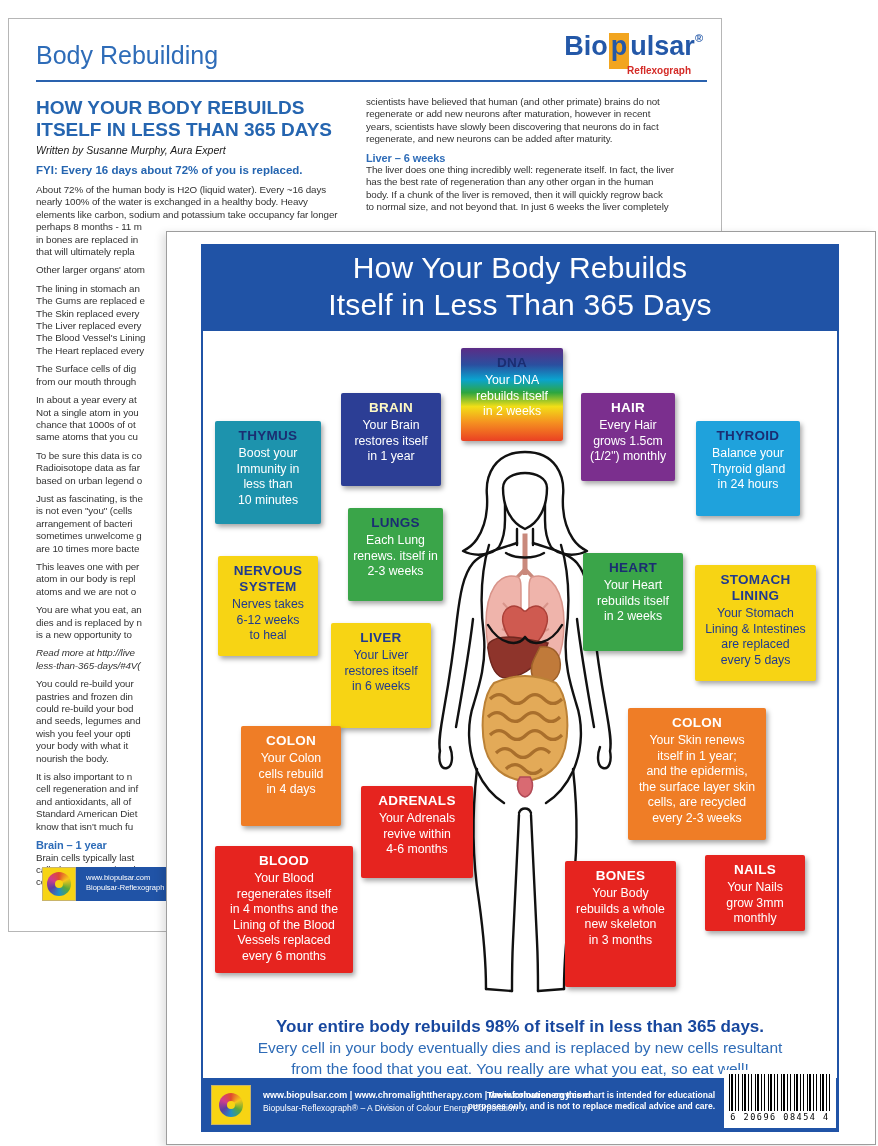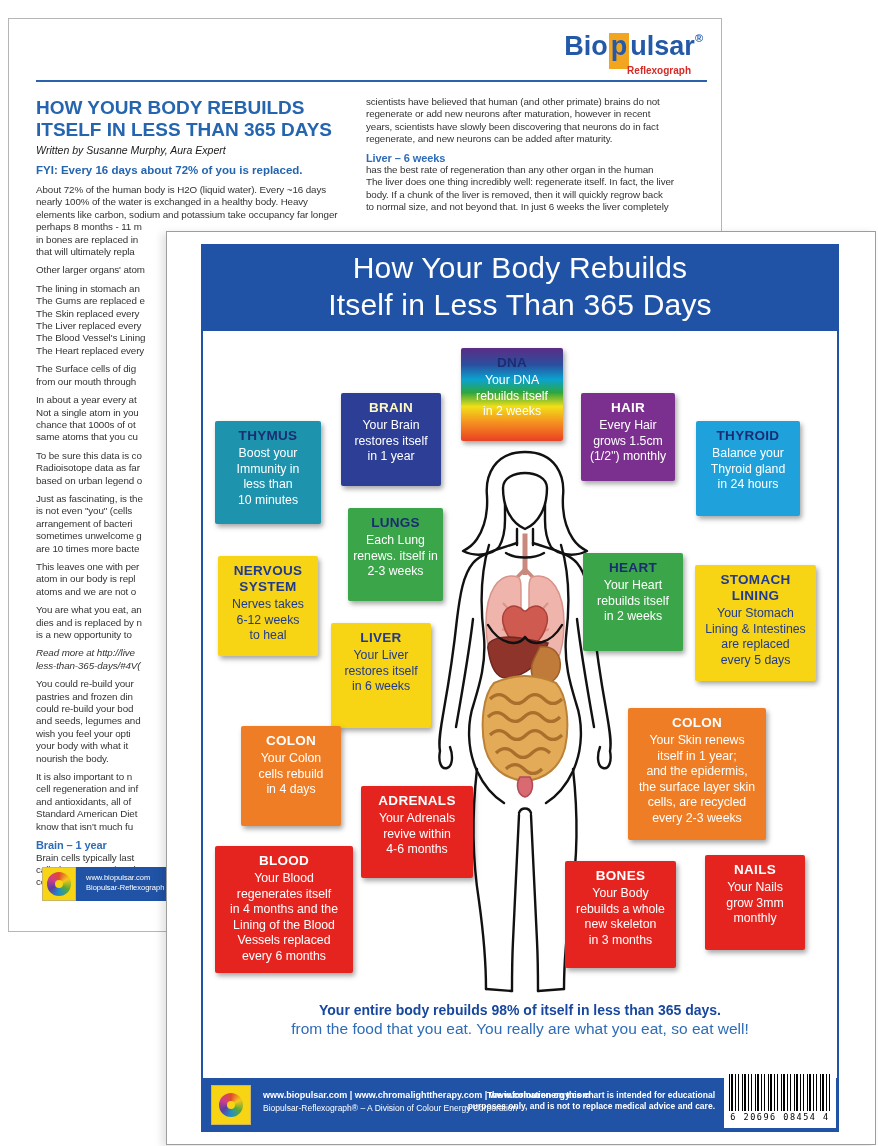--- a/index.html
+++ b/index.html
@@ -38,38 +38,39 @@
   .p-band{position:absolute;left:0;top:0;right:0;height:82px;background:#2053a6;color:#fff;text-align:center;padding-top:3px;z-index:3;}
   .p-band div{font-size:30px;line-height:37px;letter-spacing:0.2px;}
   .p-bodyarea{position:absolute;left:0;top:82px;right:0;height:661px;border-bottom:2px solid #2053a6;background:#fff;}
   .figure{position:absolute;left:225px;top:197px;width:195px;height:550px;z-index:1;}
   .boxes-layer{position:absolute;inset:0;z-index:2;}
   .obox{position:absolute;border-radius:2px;box-shadow:2px 3px 5px rgba(0,0,0,.35);
         text-align:center;padding-top:7px;box-sizing:border-box;}
   .obox-title{font-weight:700;font-size:13.5px;line-height:16px;letter-spacing:.3px;margin-bottom:2px;}
   .obox-line{font-size:12.3px;line-height:15.5px;}
   .p-summary{position:absolute;left:0;top:743px;right:0;height:88px;text-align:center;background:#fff;}
-  .p-sum-bold{margin-top:13px;font-size:14px;font-weight:700;color:#17479e;}
+  .p-sum-bold{margin-top:28px;font-size:17px;font-weight:700;color:#17479e;}
   .p-sum-line{font-size:15.5px;line-height:21px;color:#2f6cb7;}
   .p-footbar{position:absolute;left:0;right:0;bottom:0;height:52px;background:#2053a6;z-index:2;}
   .pf-flower{position:absolute;left:8px;top:7px;}
   .pf-flower .flower-box{width:38px;height:38px;}
   .pf-urls{position:absolute;left:60px;top:11px;color:#fff;font-size:9px;line-height:12.5px;font-weight:700;}
   .pf-urls .l2{font-weight:400;font-size:8.5px;}
   .pf-disc{position:absolute;right:122px;top:12px;color:#fff;font-size:8.5px;line-height:11px;text-align:right;font-weight:700;}
   .pf-barcode{position:absolute;right:1px;bottom:2px;width:112px;height:58px;background:#fff;padding:4px 5px 0;box-sizing:border-box;z-index:3;}
   .bars{height:37px;background:repeating-linear-gradient(90deg,#000 0 1px,#fff 1px 2px,#000 2px 4px,#fff 4px 6px,#000 6px 7px,#fff 7px 9px,#000 9px 10px,#fff 10px 13px);}
   .bar-num{font-family:"DejaVu Sans Mono",monospace;font-size:8.5px;letter-spacing:1.5px;text-align:center;color:#000;margin-top:1px;white-space:nowrap;}
 </style>
 </head>
 <body>
 
 <div class="screen">
 
   <section class="page page1">
+    <div class="p1-title">Body Rebuilding</div>
     <div class="p1-rule"></div>
 
     <div class="bp-logo">
       <span>Bio</span><span class="bp-p">p</span><span>ulsar</span><span class="bp-reg">®</span>
       <div class="bp-tag">Reflexograph</div>
     </div>
 
     <div class="p1-h1">
       <div>HOW YOUR BODY REBUILDS</div>
       <div>ITSELF IN LESS THAN 365 DAYS</div>
@@ -129,22 +130,22 @@
         <div class="tl ">Brain cells typically last</div>
         <div class="tl ">called neurogenesis, wh</div>
         <div class="tl ">cerebral cortex, whereby</div>
       </div>
     <div class="p1-colR">
         <div class="tl ">scientists have believed that human (and other primate) brains do not</div>
         <div class="tl ">regenerate or add new neurons after maturation, however in recent</div>
         <div class="tl ">years, scientists have slowly been discovering that neurons do in fact</div>
         <div class="tl ">regenerate, and new neurons can be added after maturity.</div>
         <div class="tl gap sub">Liver – 6 weeks</div>
+        <div class="tl ">The liver does one thing incredibly well: regenerate itself. In fact, the liver</div>
         <div class="tl ">has the best rate of regeneration than any other organ in the human</div>
-        <div class="tl ">The liver does one thing incredibly well: regenerate itself. In fact, the liver</div>
         <div class="tl ">body. If a chunk of the liver is removed, then it will quickly regrow back</div>
         <div class="tl ">to normal size, and not beyond that. In just 6 weeks the liver completely</div>
       </div>
 
     <div class="p1-footer">
       <div class="flower-box">
           <div class="flower"></div>
         </div>
       <div class="p1-footbar">
         <div>www.biopulsar.com</div>
@@ -291,37 +292,38 @@
           </div>
           <div class="obox" style="left: 12px; top: 600px; width: 138px; height: 127px; background: rgb(230, 36, 31); color: rgb(255, 255, 255);">
             <div class="obox-title" style="color: rgb(255, 255, 255);">BLOOD</div>
             <div class="obox-line">Your Blood</div>
             <div class="obox-line">regenerates itself</div>
             <div class="obox-line">in 4 months and the</div>
             <div class="obox-line">Lining of the Blood</div>
             <div class="obox-line">Vessels replaced</div>
             <div class="obox-line">every 6 months</div>
           </div>
-          <div class="obox" style="left: 362px; top: 615px; width: 111px; height: 107px; background: rgb(230, 36, 31); color: rgb(255, 255, 255);">
+          <div class="obox" style="left: 362px; top: 615px; width: 111px; height: 126px; background: rgb(230, 36, 31); color: rgb(255, 255, 255);">
             <div class="obox-title" style="color: rgb(255, 255, 255);">BONES</div>
             <div class="obox-line">Your Body</div>
             <div class="obox-line">rebuilds a whole</div>
             <div class="obox-line">new skeleton</div>
             <div class="obox-line">in 3 months</div>
           </div>
-          <div class="obox" style="left: 502px; top: 609px; width: 100px; height: 95px; background: rgb(230, 36, 31); color: rgb(255, 255, 255);">
+          <div class="obox" style="left: 502px; top: 609px; width: 100px; height: 76px; background: rgb(230, 36, 31); color: rgb(255, 255, 255);">
             <div class="obox-title" style="color: rgb(255, 255, 255);">NAILS</div>
             <div class="obox-line">Your Nails</div>
             <div class="obox-line">grow 3mm</div>
             <div class="obox-line">monthly</div>
           </div>
         </div>
 
       <div class="p-summary">
         <div class="p-sum-bold">Your entire body rebuilds 98% of itself in less than 365 days.</div>
+        <div class="p-sum-line">Every cell in your body eventually dies and is replaced by new cells resultant</div>
         <div class="p-sum-line">from the food that you eat. You really are what you eat, so eat well!</div>
       </div>
 
       <div class="p-footbar">
         <div class="pf-flower">
           <div class="flower-box">
               <div class="flower"></div>
             </div>
         </div>
         <div class="pf-urls">

